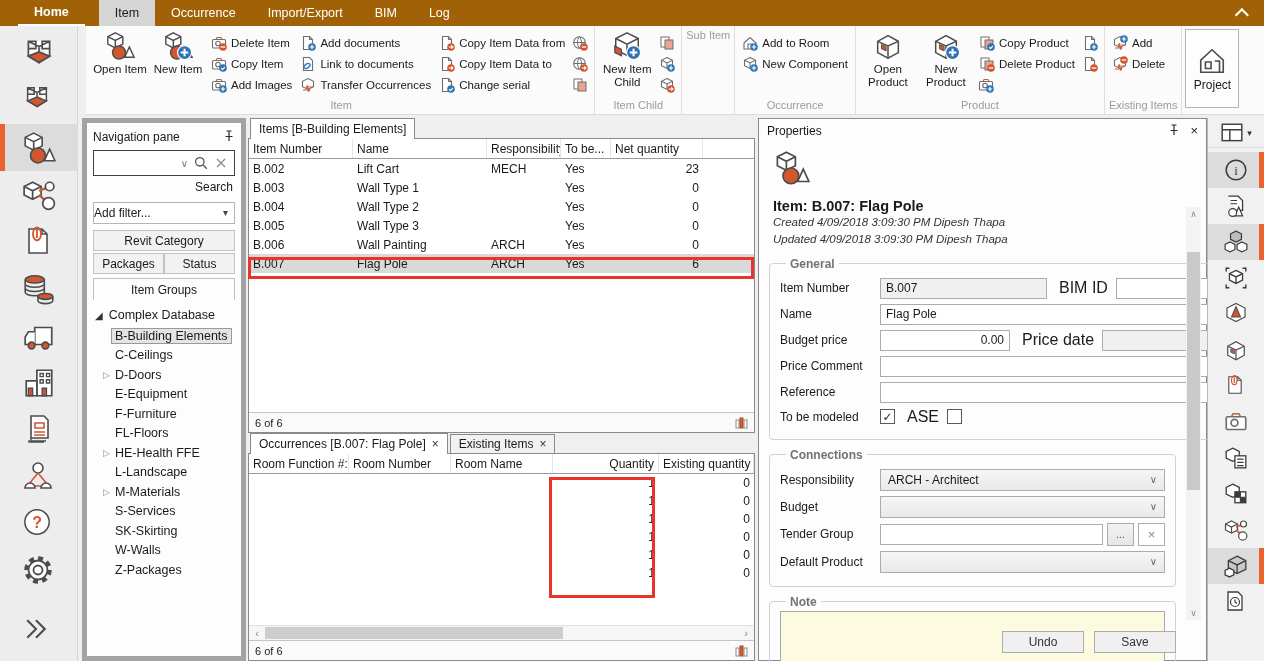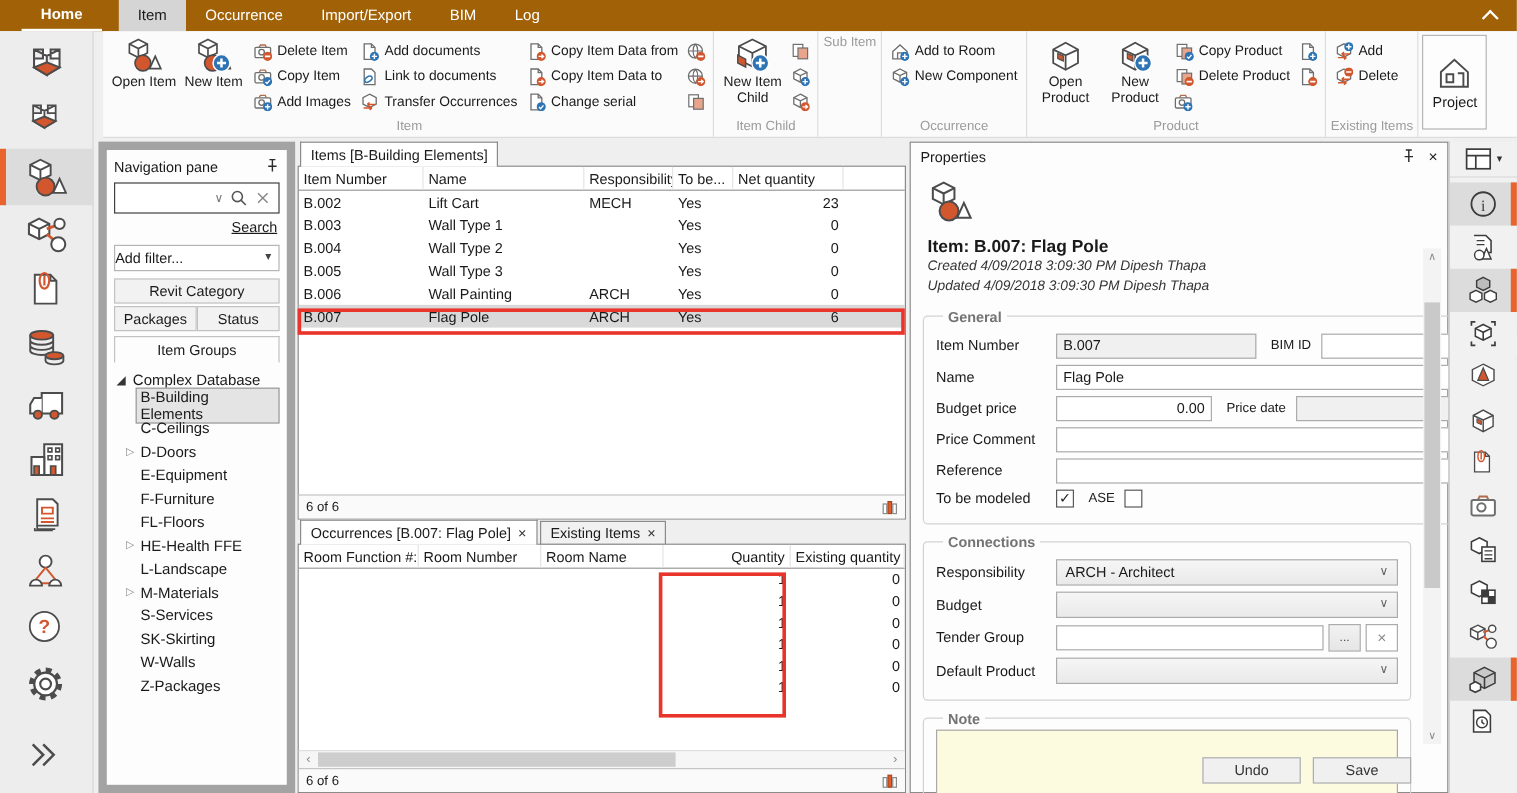--- a/index.html
+++ b/index.html
@@ -40,28 +40,28 @@
 
   
   .ptab { display:inline-flex; align-items:center; gap:6px; height:21px; padding:0 8px; background:#fff; border:1px solid #8a8a8a; border-bottom:none; position:relative; z-index:3; margin-left:2px; font-size:12px; }
   .ptab.inactive { background:#f1f1f1; height:20px; align-self:flex-end; border-bottom:1px solid #8a8a8a; }
   .tab-x { font-size:12px; color:#333; cursor:pointer; line-height:1; }
   .pbody { position:absolute; left:0; right:0; top:20px; bottom:0; background:#fff; border:1px solid #8a8a8a; z-index:1; }
   .pfoot { position:absolute; left:0; right:0; bottom:0; height:20px; background:#fafafa; border-top:1px solid #c4c4c4; display:flex; align-items:center; justify-content:space-between; padding:0 6px; font-size:11px; }
   .pfoot svg { width:13px; height:13px; }
 
   
-  .navpane { position:absolute; left:82px; top:118px; width:164px; bottom:0; background:#fdfdfd; border:7px solid #a3a3a3; padding:4px 6px; }
+  .navpane { position:absolute; left:82px; top:118px; width:164px; bottom:0; background:#fdfdfd; border:5px solid #a3a3a3; padding:4px 6px; }
   .nav-head { display:flex; align-items:center; justify-content:space-between; height:20px; font-size:12px; }
   .nav-head svg { width:12px; height:14px; }
   .searchbox { height:26px; border:1px solid #404040; background:#fff; display:flex; align-items:center; justify-content:flex-end; gap:6px; padding:0 6px; margin-top:3px; }
   .searchbox .cc { color:#777; font-size:10px; }
   .searchbox svg { width:14px; height:14px; }
   .search-link { text-align:right; margin:4px 2px 8px 0; }
-  .search-link span { text-decoration:underline; cursor:pointer; }
+  .search-link span { cursor:pointer; }
   .combo { height:22px; border:1px solid #b5b5b5; background:#fff; display:flex; align-items:center; justify-content:flex-start; position:relative; font-size:12px; cursor:default; }
   .combo .dd { position:absolute; right:6px; top:4px; color:#444; font-size:10px; }
   .navbtn { height:21px; border:1px solid #c2c2c2; background:#f2f2f2; display:flex; align-items:center; justify-content:center; font-size:12px; cursor:default; }
   .nav-btnrow { display:flex; margin-top:2px; }
   .nav-btnrow .navbtn { flex:1; }
   .itemgroups { height:22px; border:1px solid #c2c2c2; border-bottom:none; background:#fdfdfd; display:flex; align-items:center; justify-content:center; margin-top:4px; font-size:12px; }
   .tree { padding-top:6px; font-size:12.5px; }
   .tree-root { display:flex; align-items:center; gap:6px; padding:2px 0 4px 2px; }
   .tree-item { display:flex; align-items:center; height:19.5px; padding-left:22px; position:relative; cursor:default; }
   .tree-item .arr { position:absolute; left:10px; font-size:9px; color:#8a8a8a; }
@@ -95,21 +95,21 @@
   .props-head svg { width:12px; height:14px; margin-right:10px; }
   .props-head .x { font-size:13px; cursor:pointer; }
   .item-head { display:flex; gap:10px; padding:4px 10px 6px 14px;flex-direction:column; }
   .item-head svg { width:38px; height:36px; margin-top:4px; }
   .item-title { font-size:14.5px; font-weight:bold; padding-top:2px; }
   .item-meta { font-size:11.5px; font-style:italic; color:#333; line-height:1.5; }
   fieldset { border:1px solid #d2d2d2; border-radius:4px; margin:2px 30px 8px 10px; padding:2px 10px 8px 10px; }
   legend { color:#737373; font-weight:bold; font-size:12px; padding:0 4px; margin-left:6px; }
   .prow { display:flex; align-items:center; margin:5px 0; }
   .plabel { width:100px; flex:none; font-size:12px; }
-  .plabel2 { flex:none; font-size:11px; padding:0 8px 0 12px; }
+  .plabel2 { flex:none; font-size:16px; padding:0 8px 0 12px; }
   .tin { height:21px; border:1px solid #ababab; font:12px "Liberation Sans",sans-serif; padding:0 5px; background:#fff; color:#1a1a1a; }
   .tin.dis { background:#f0f0f0; }
   .tin.num { text-align:right; }
   .ddl { height:22px; flex:1; border:1px solid #ababab; background:linear-gradient(#f6f6f6,#e9e9e9); display:flex; align-items:center; padding:0 7px; font-size:12px; position:relative; cursor:default; }
   .ddl .dd { position:absolute; right:7px; color:#666; font-size:10px; }
   .cb { width:15px; height:15px; border:1px solid #595959; background:#fff; display:inline-flex; align-items:center; justify-content:center; font-size:12px; font-weight:bold; color:#222; }
   .sqbtn { width:27px; height:23px; border:1px solid #ababab; display:flex; align-items:center; justify-content:center; font-size:10px; color:#444; margin-left:4px; background:linear-gradient(#f2f2f2,#e6e6e6); cursor:pointer; }
   .sqbtn.clear { background:#fff; color:#888; font-size:13px; }
   .notearea { width:100%; height:72px; background:#fdfbdf; border:1px solid #a8a8a8; resize:none; font:12px "Liberation Sans",sans-serif; }
   .propfooter { position:absolute; bottom:7px; right:30px; display:flex; gap:10px; }

